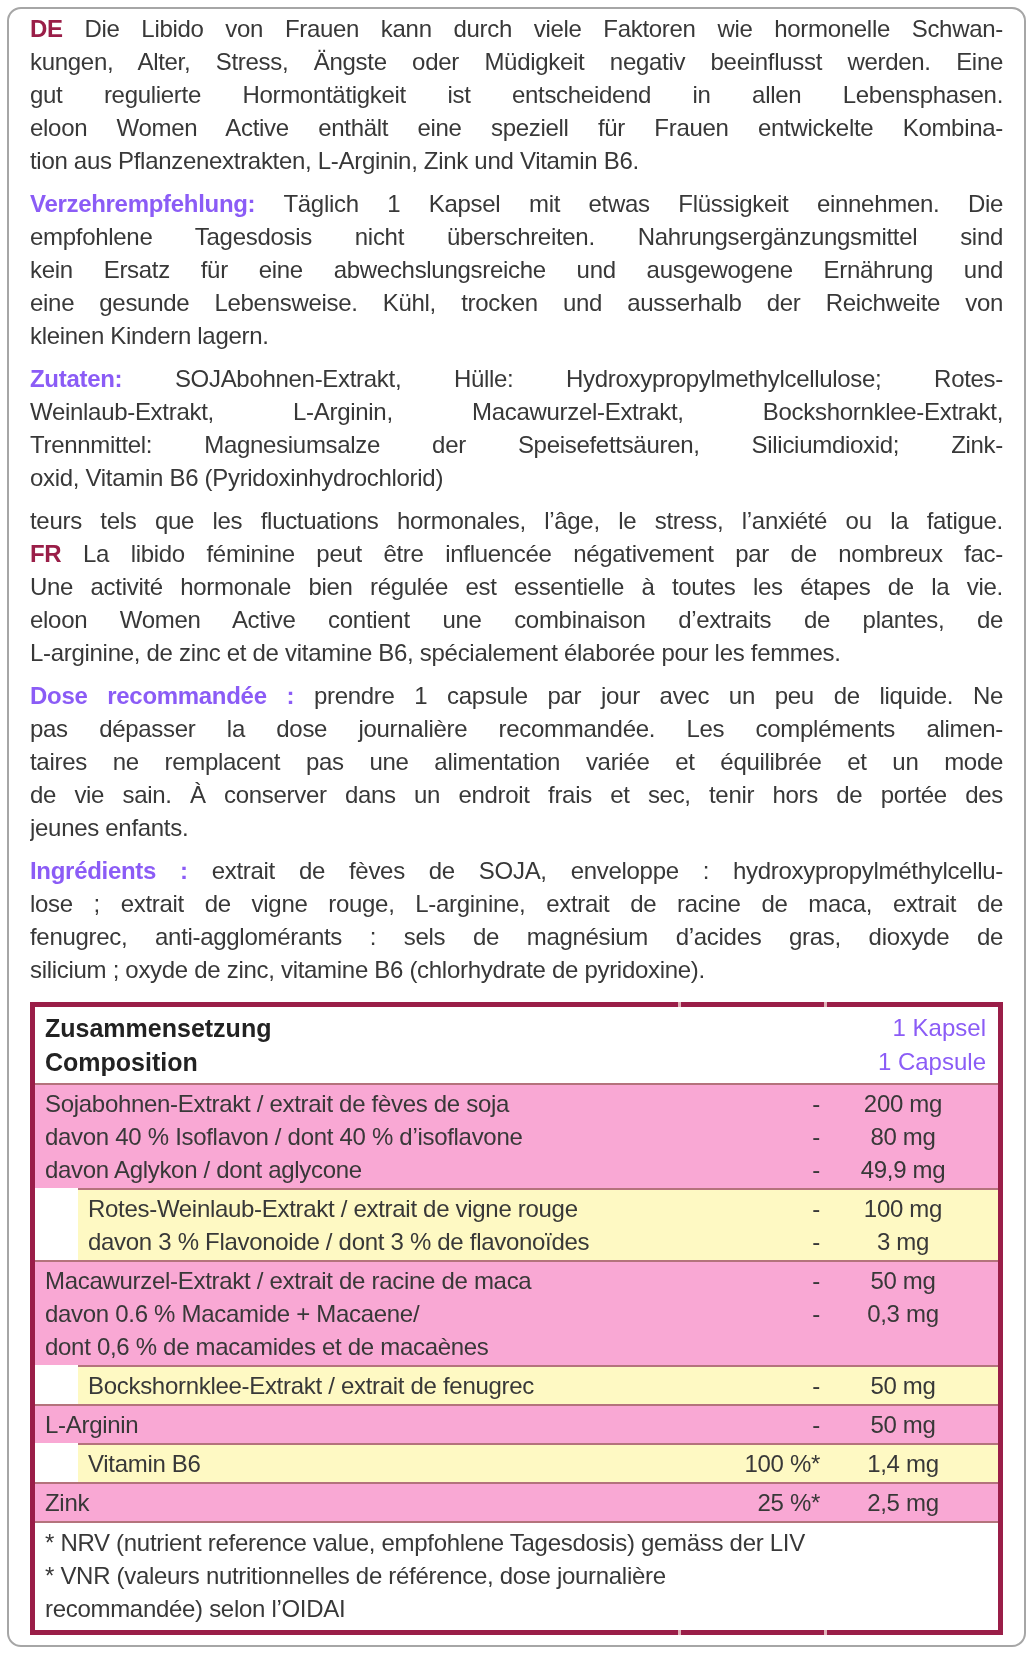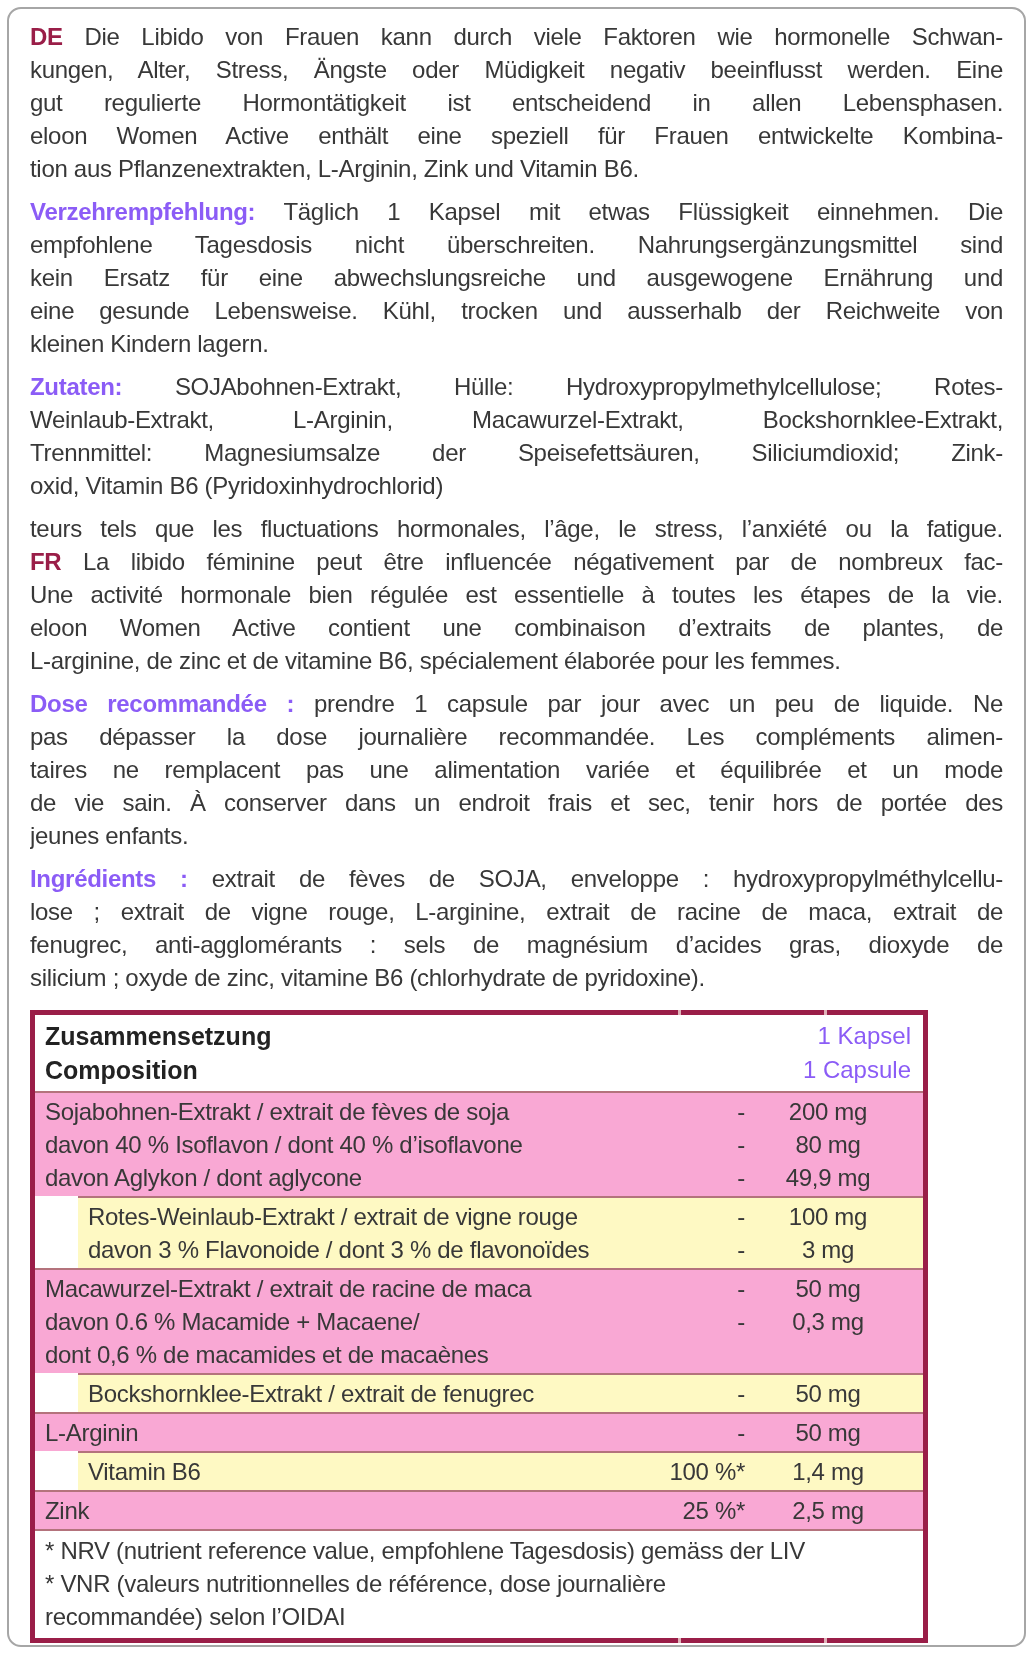--- a/index.html
+++ b/index.html
@@ -6,36 +6,36 @@
   body{
     width:1033px;height:1654px;background:#ffffff;position:relative;overflow:hidden;
     font-family:"Liberation Sans","DejaVu Sans",sans-serif;
     color:#383838;
   }
   .label-frame{
     position:absolute;left:7px;top:7px;right:7px;bottom:7px;
     border:2px solid #a6a6a6;border-radius:14px;pointer-events:none;
   }
   .content{
-    position:absolute;left:30px;top:20px;width:973px;
+    position:absolute;left:30px;top:12px;width:973px;
   }
   
   .para{margin:0 0 10px 0;}
   .jline{
     font-size:24px;line-height:33px;letter-spacing:-0.3px;
     text-align:justify;text-align-last:justify;
     white-space:normal;overflow:hidden;height:33px;
   }
   .jline.lastline{text-align-last:left;}
   .tag-lang{color:#9a1e48;font-weight:bold;}
   .tag-bold{color:#8b5cf6;font-weight:bold;}
   .jline span{color:#383838;}
   
   .comp-table{
-    margin-top:16px;width:898px;box-sizing:border-box;
+    margin-top:16px;width:973px;box-sizing:border-box;
     border:5px solid #9a1e48;position:relative;background:#fff;
   }
   .notch{position:absolute;width:3px;height:5px;background:#dfb3b8;}
   .notch.top{top:-5px;}
   .notch.bottom{bottom:-5px;}
   .notch.c1{left:643px;}
   .notch.c2{left:789px;}
   .thead{display:flex;justify-content:space-between;padding:4px 12px 4px 10px;background:#fff;}
   .thead .titles div{font-weight:bold;color:#222;font-size:25px;line-height:34px;}
   .thead .units div{font-size:24px;line-height:34px;text-align:right;color:#8b5cf6;}

